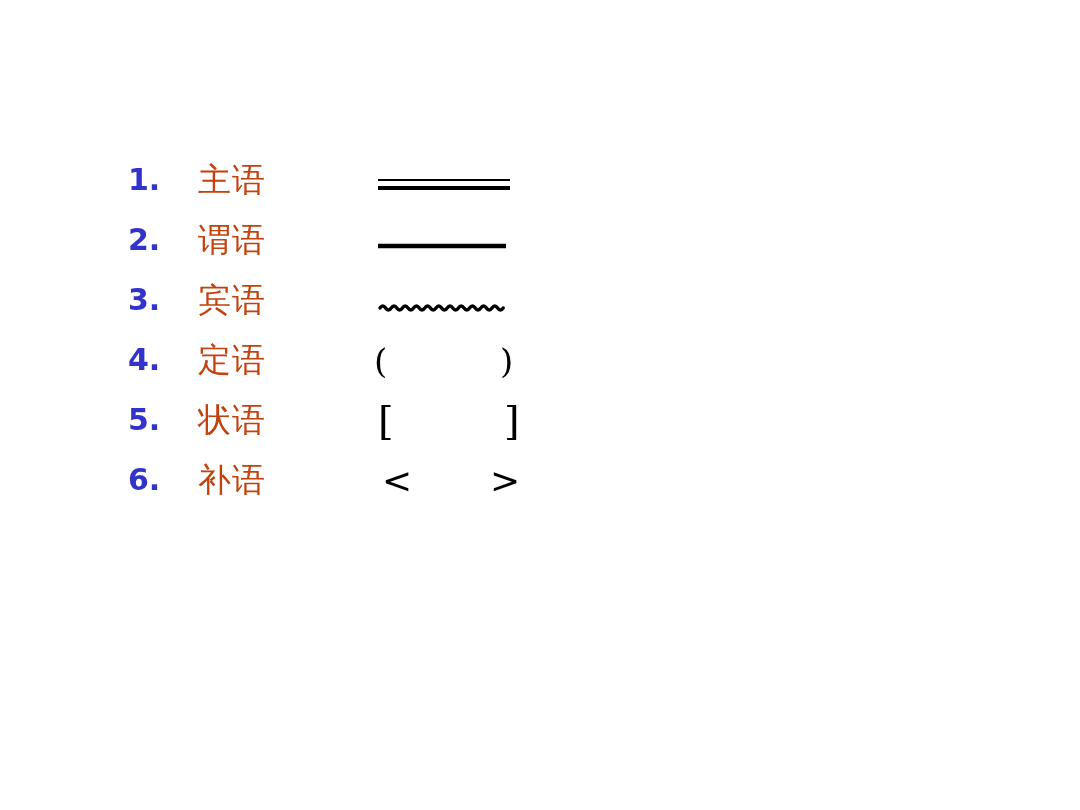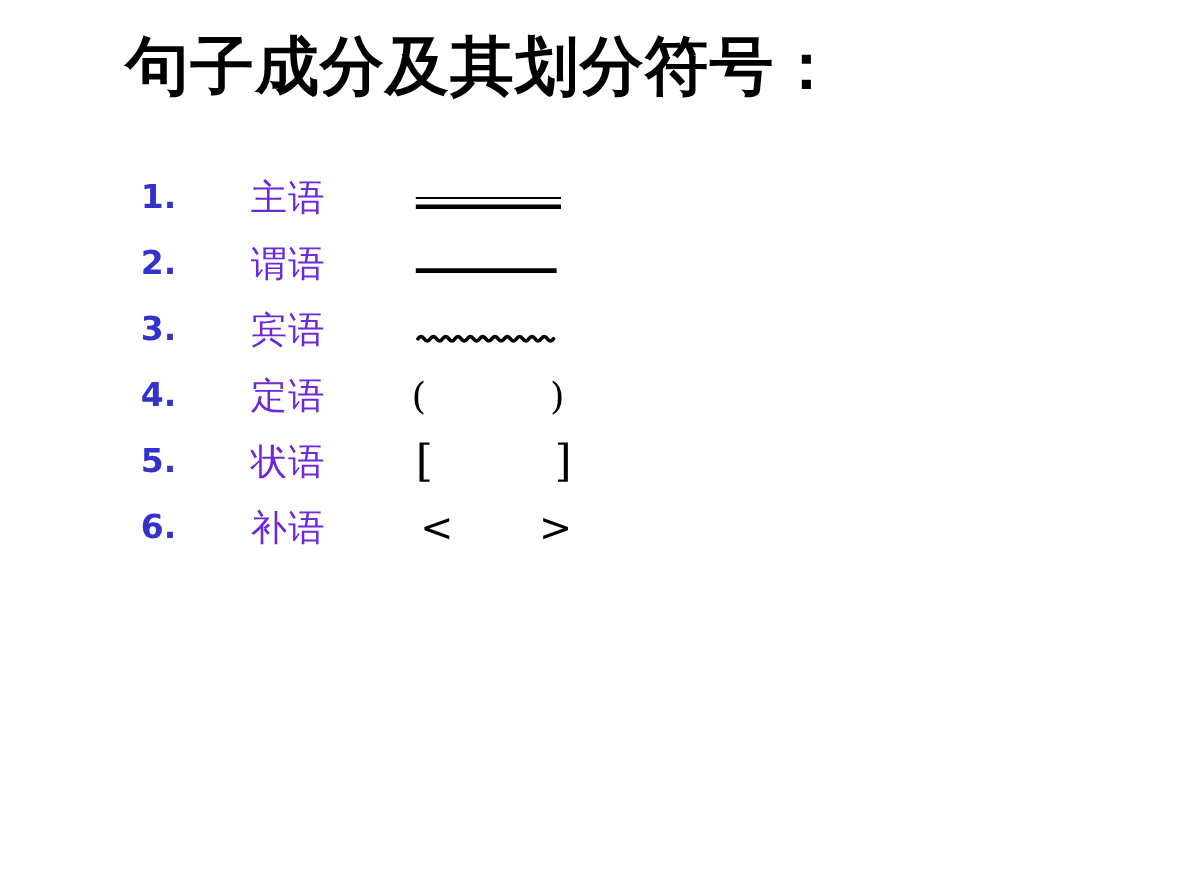--- a/index.html
+++ b/index.html
@@ -63,23 +63,22 @@
   }
 
   .item-label {
     position: absolute;
     left: 198px;
     top: 0;
     font-family: "DejaVu Serif", "Liberation Serif", serif;
     font-size: 33px;
     line-height: 44px;
     letter-spacing: 1px;
-    color: #6d28d9;
+    color: #c2410c;
     white-space: nowrap;
-    margin-left: 30px;
   }
 
   .item-marker {
     position: absolute;
     left: 368px;
     top: 0;
     width: 160px;
     height: 48px;
   }
 
@@ -117,21 +116,20 @@
     width: 140px;
     height: 48px;
     display: block;
   }
 </style>
 </head>
 <body>
 
 <div class="slide">
 
-  <div class="slide-title">句子成分及其划分符号：</div>
 
   <div class="list">
 
     <div class="list-item">
       <div class="item-number">1.</div>
       <div class="item-label">主语</div>
       <div class="item-marker">
         <svg class="marker-svg" viewBox="0 0 140 48">
           <line x1="6" y1="22" x2="138" y2="22" stroke="#000000" stroke-width="2"></line>
           <line x1="6" y1="30" x2="138" y2="30" stroke="#000000" stroke-width="4"></line>

